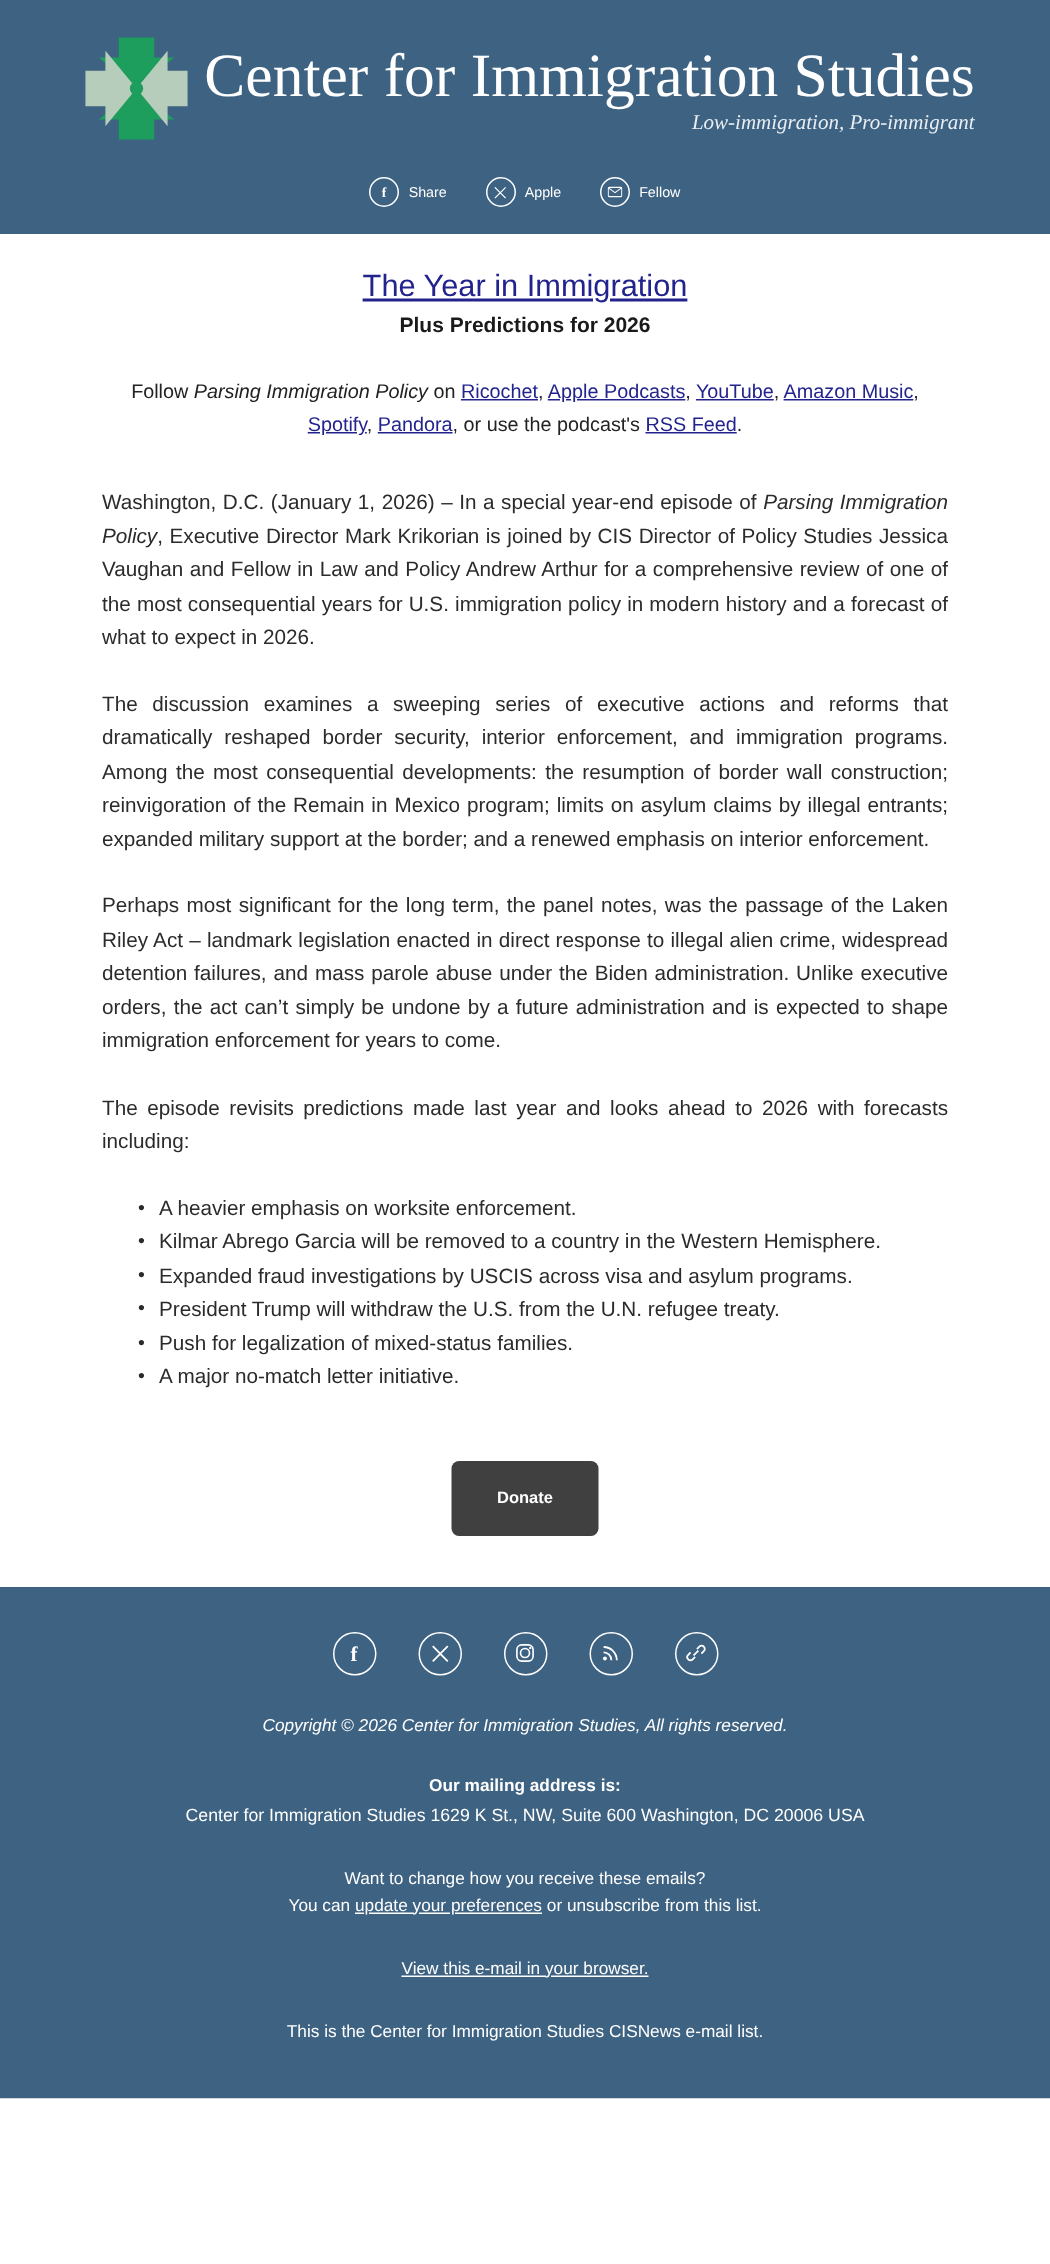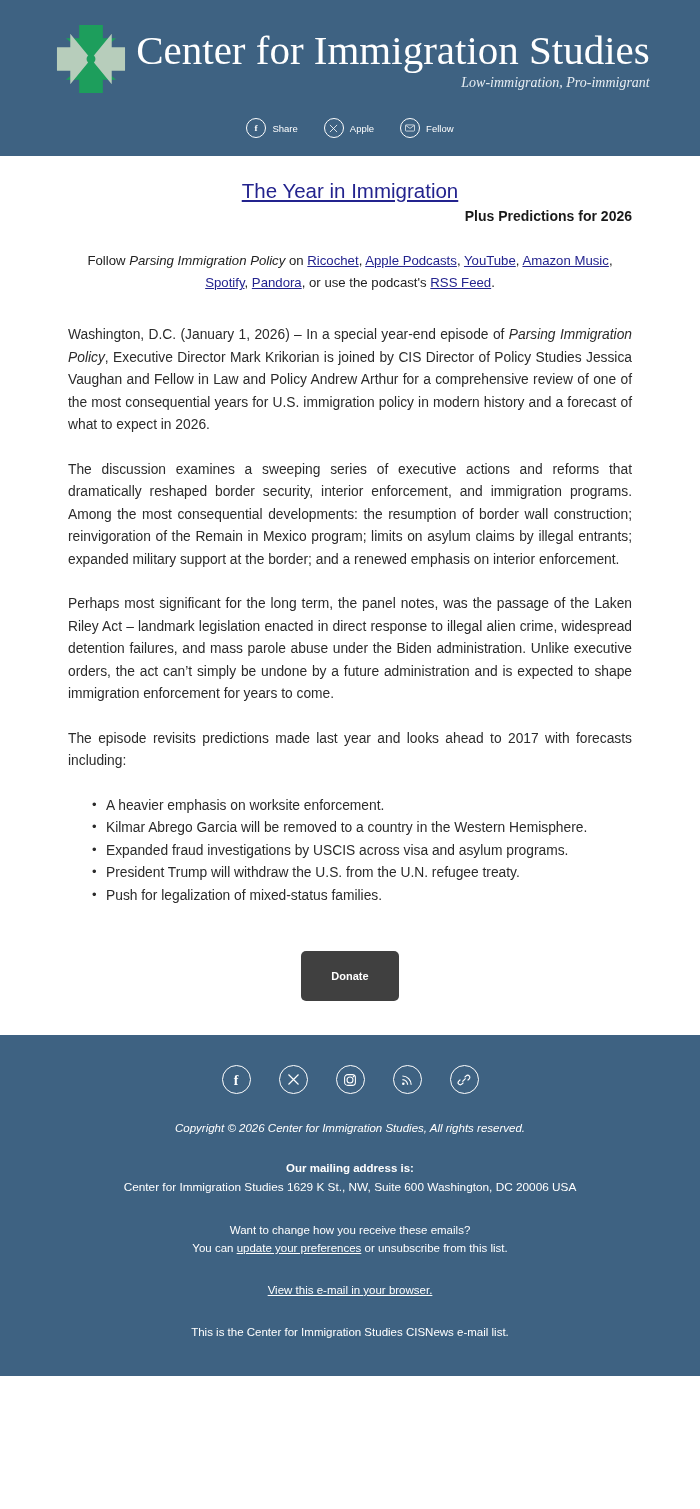--- a/index.html
+++ b/index.html
@@ -98,21 +98,21 @@
     display: block;
     text-align: center;
     font-size: 20.5px;
     line-height: 26px;
     color: #23238e;
     text-decoration: underline;
     font-weight: 400;
     cursor: pointer;
   }
   .subtitle {
-    text-align: right;
+    text-align: center;
     font-size: 14px;
     line-height: 20px;
     font-weight: bold;
     color: #1a1a1a;
     margin-top: 2px;
   }
   .follow {
     text-align: center;
     font-size: 13.2px;
     line-height: 22px;
@@ -319,28 +319,29 @@
     <div class="follow">
       <span>Follow </span><span class="it">Parsing Immigration Policy</span><span> on </span><a>Ricochet</a>, <a>Apple Podcasts</a>, <a>YouTube</a>, <a>Amazon Music</a>, <a>Spotify</a>, <a>Pandora</a><span>, or use the podcast's </span><a>RSS Feed</a><span>.</span>
     </div>
 
     <p class="body-text first"><span>Washington, D.C. (January 1, 2026) – In a special year-end episode of </span><span class="it">Parsing Immigration Policy</span><span>, Executive Director Mark Krikorian is joined by CIS Director of Policy Studies Jessica Vaughan and Fellow in Law and Policy Andrew Arthur for a comprehensive review of one of the most consequential years for U.S. immigration policy in modern history and a forecast of what to expect in 2026.</span></p>
 
     <p class="body-text">The discussion examines a sweeping series of executive actions and reforms that dramatically reshaped border security, interior enforcement, and immigration programs. Among the most consequential developments: the resumption of border wall construction; reinvigoration of the Remain in Mexico program; limits on asylum claims by illegal entrants; expanded military support at the border; and a renewed emphasis on interior enforcement.</p>
 
     <p class="body-text">Perhaps most significant for the long term, the panel notes, was the passage of the Laken Riley Act – landmark legislation enacted in direct response to illegal alien crime, widespread detention failures, and mass parole abuse under the Biden administration. Unlike executive orders, the act can’t simply be undone by a future administration and is expected to shape immigration enforcement for years to come.</p>
 
-    <p class="body-text">The episode revisits predictions made last year and looks ahead to 2017 with forecasts including:</p>
+    <p class="body-text">The episode revisits predictions made last year and looks ahead to 2026 with forecasts including:</p>
 
     <ul class="forecasts">
       <li>A heavier emphasis on worksite enforcement.</li>
       <li>Kilmar Abrego Garcia will be removed to a country in the Western Hemisphere.</li>
       <li>Expanded fraud investigations by USCIS across visa and asylum programs.</li>
       <li>President Trump will withdraw the U.S. from the U.N. refugee treaty.</li>
       <li>Push for legalization of mixed-status families.</li>
+      <li>A major no-match letter initiative.</li>
     </ul>
 
     <div class="donate-wrap">
       <button class="donate-btn">Donate</button>
     </div>
 
   </div>
 
   <div class="footer">
 

